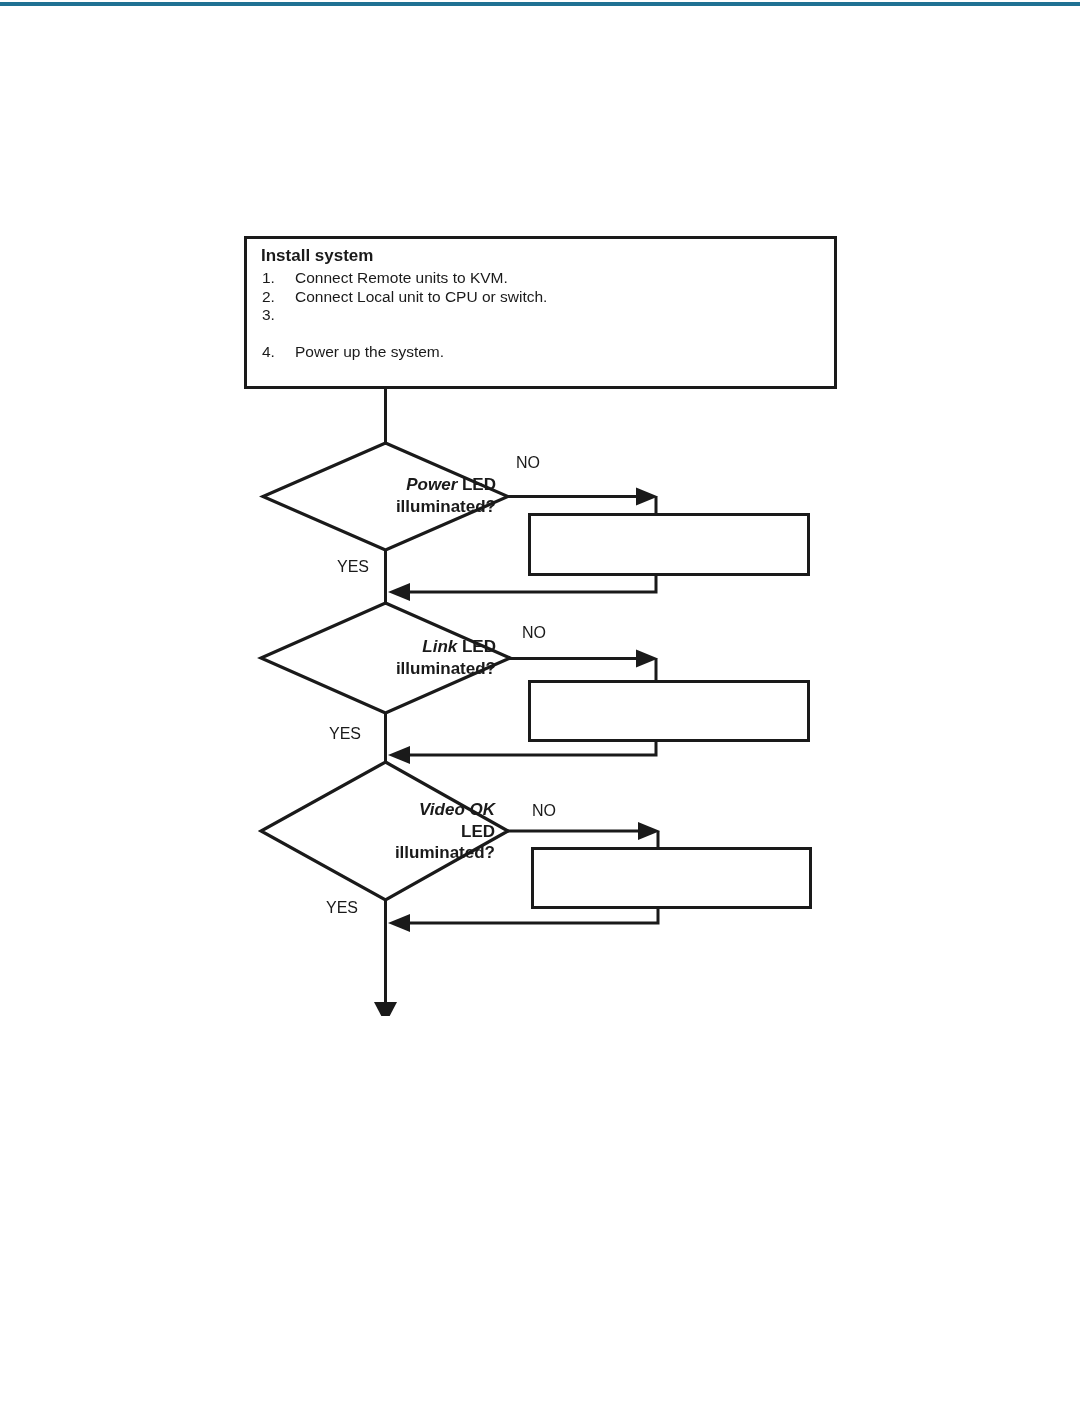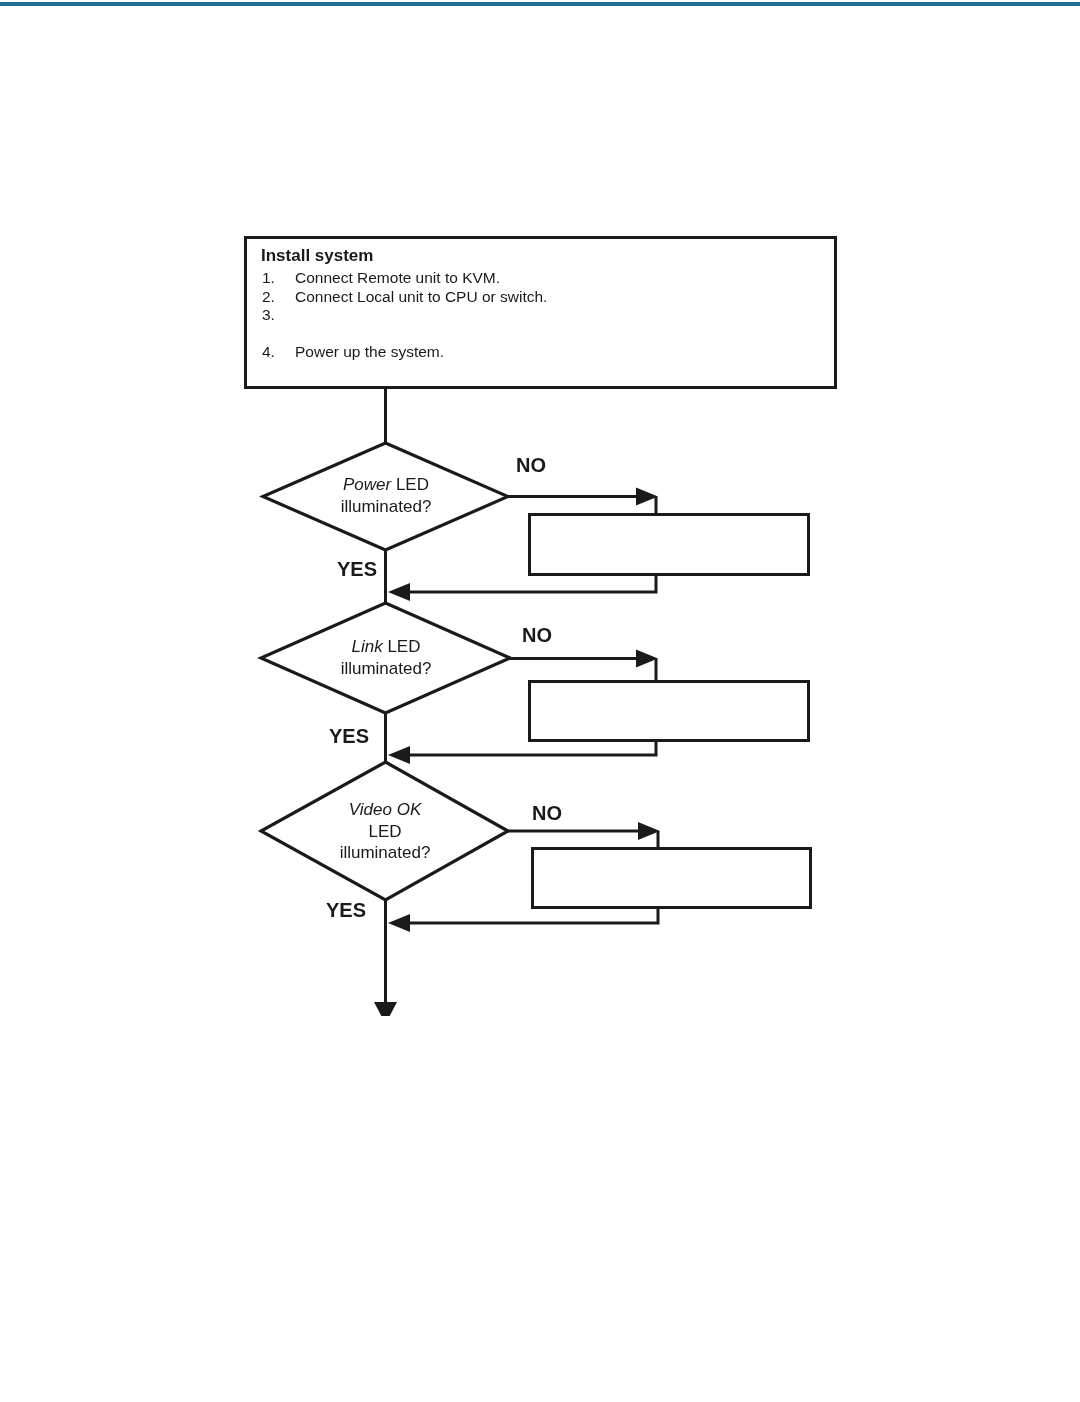--- a/index.html
+++ b/index.html
@@ -14,25 +14,25 @@
   .rule{position:absolute;left:0;width:1080px;height:4px;background:#1f7193;}
   .rule.top{top:2px;}
   .rule.bottom{top:1396px;}
   svg.flow{position:absolute;left:0;top:0;}
   .lbl{position:absolute;white-space:nowrap;}
   .install-title{left:261px;top:246px;font-size:17px;font-weight:bold;}
   .step{position:absolute;left:262px;display:flex;font-size:15.5px;line-height:18.5px;}
   .step .num{flex:0 0 33px;}
   .step .txt{width:512px;}
   .s1{top:269px;} .s2{top:288px;} .s3{top:306px;} .s4{top:343px;}
-  .dtext{position:absolute;width:220px;text-align:center;font-size:17px;line-height:22px;}
+  .dtext{position:absolute;width:220px;text-align:right;font-size:17px;line-height:22px;font-weight:bold;}
   .d1{left:276px;top:474px;}
   .d2{left:276px;top:636px;}
   .d3{left:275px;top:799px;line-height:21.5px;}
-  .branch{font-size:20px;font-weight:bold;}
+  .branch{font-size:16px;font-weight:normal;}
   .no1{left:516px;top:454px;}
   .no2{left:522px;top:624px;}
   .no3{left:532px;top:802px;}
   .yes1{left:337px;top:558px;}
   .yes2{left:329px;top:725px;}
   .yes3{left:326px;top:899px;}
   .done-label{left:293px;top:1036px;width:184px;text-align:right;font-size:17px;font-weight:bold;position:absolute;}
   .abox-label{position:absolute;font-size:15px;text-align:center;}
   .ab1{left:530px;top:535px;width:279px;}
   .ab2{left:530px;top:702px;width:279px;}
@@ -84,21 +84,21 @@
     <polygon points="385.5,762 508,831 385.5,900 261,831" fill="#ffffff" stroke="#1a1a1a" stroke-width="3.2"></polygon>
 
     <rect x="294.5" y="1029.5" width="181" height="35" fill="#ffffff" stroke="#1a1a1a" stroke-width="3.4"></rect>
   </svg>
 
   <div class="lbl install-title">Install system</div>
 
   <div class="step s1">
     <span class="num">1.</span>
     <span class="txt">
-      <div>Connect Remote unit to KVM.</div>
+      <div>Connect Remote units to KVM.</div>
       <div></div>
     </span>
   </div>
   <div class="step s2">
     <span class="num">2.</span>
     <span class="txt">
       <div>Connect Local unit to CPU or switch.</div>
       <div></div>
     </span>
   </div>

